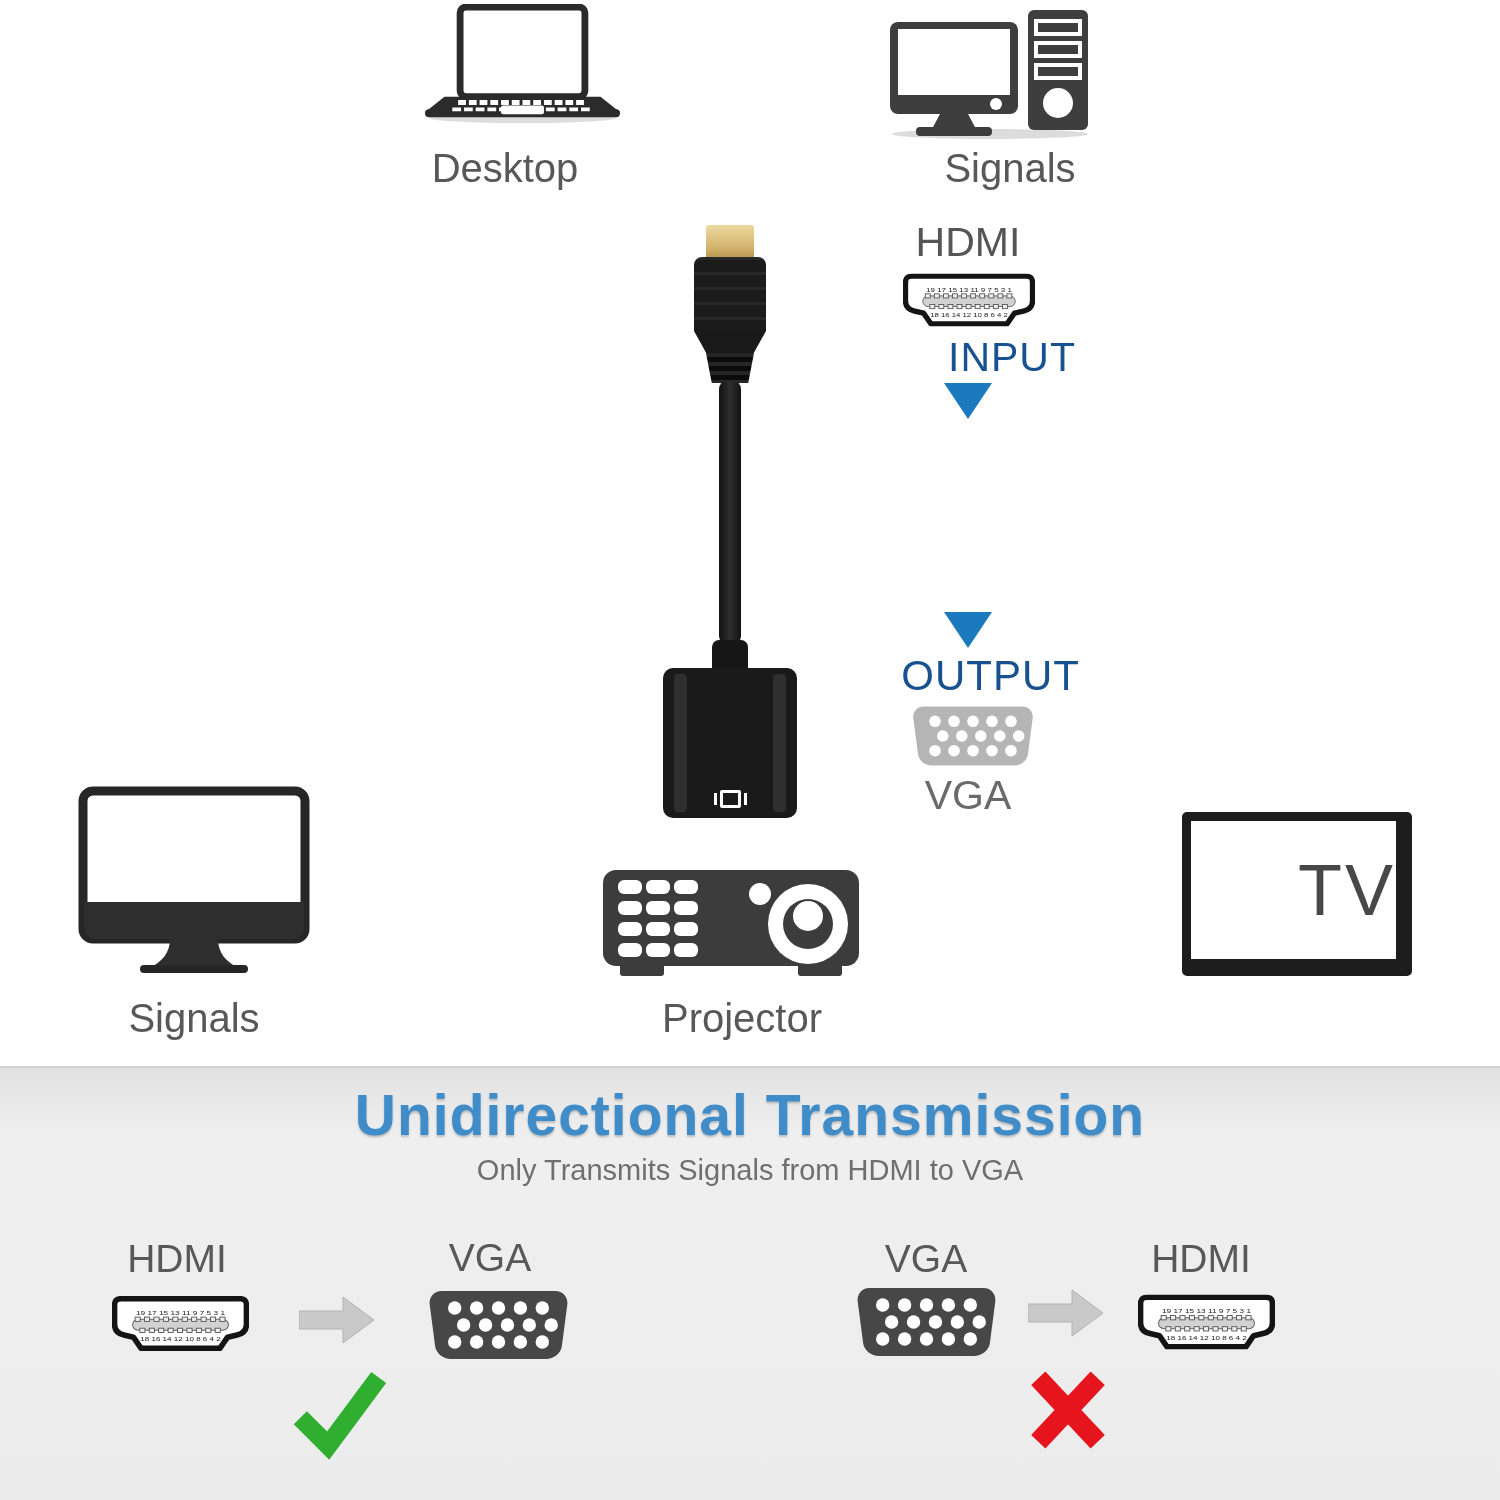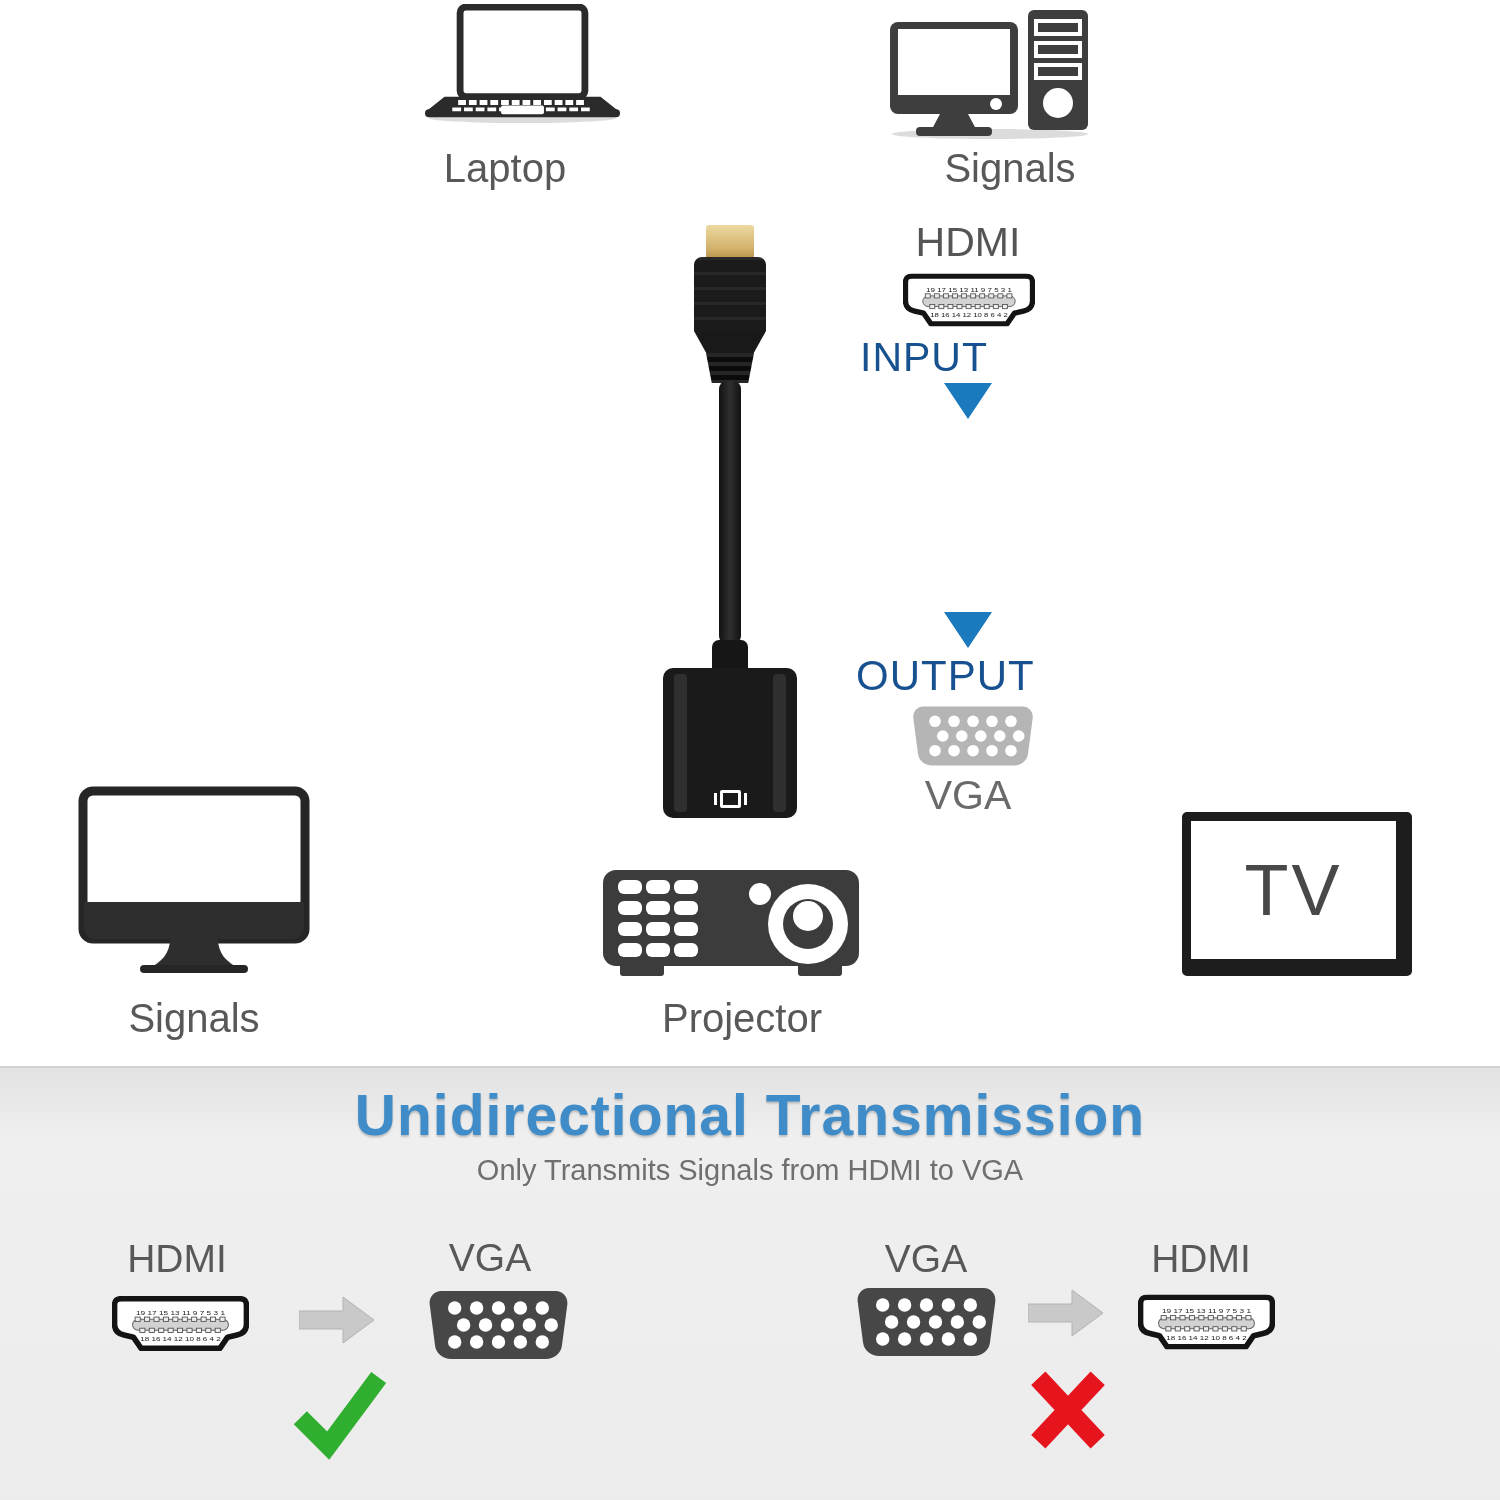--- a/index.html
+++ b/index.html
@@ -28,28 +28,28 @@
   .adapter .body{position:absolute;left:3px;top:444px;width:134px;height:150px;background:#1a1a1a;
     border-radius:10px;}
   .adapter .strip{position:absolute;top:6px;width:13px;height:138px;background:#2f2f2f;border-radius:4px;}
   .adapter .strip.left{left:11px;} .adapter .strip.right{right:11px;}
   .adapter .glyph{position:absolute;left:0;right:0;bottom:10px;display:flex;justify-content:center;
     align-items:center;gap:3px;}
   .adapter .glyph .tick{width:3px;height:12px;background:#fff;}
   .adapter .glyph .box{width:15px;height:12px;border:3px solid #fff;border-radius:2px;}
 
   
-  .io-text{text-align:left;color:var(--io_blue);letter-spacing:1px;}
+  .io-text{text-align:right;color:var(--io_blue);letter-spacing:1px;}
   .tri{width:0;height:0;border-left:24px solid transparent;border-right:24px solid transparent;
        border-top:36px solid var(--triangle_blue);}
 
   
   .tv{left:1182px;top:812px;width:230px;height:164px;background:#fff;box-sizing:border-box;
       border:solid #1d1d1d;border-width:9px 16px 17px 9px;border-radius:5px;
-      display:flex;align-items:center;justify-content:center;}
+      display:flex;align-items:center;justify-content:flex-end;}
   .tv-text{font-size:72px;color:#484848;letter-spacing:3px;}
 
   
   .banner{left:0;top:1066px;width:1500px;height:434px;
     background:linear-gradient(180deg,#e2e2e2 0px,#efefef 70px,#ececec 100%);
     border-top:2px solid #d2d2d2;box-sizing:border-box;}
   .banner-title{position:absolute;left:0;width:100%;top:14px;text-align:center;
     font-size:57px;font-weight:bold;color:var(--title_blue);letter-spacing:1px;
     text-shadow:0 2px 2px rgba(70,70,70,0.28);}
   .banner-subtitle{position:absolute;left:0;width:100%;top:86px;text-align:center;
@@ -122,21 +122,21 @@
 
   <svg class="abs" style="left:425px;top:4px" width="195" height="122" viewBox="0 0 200 125">
     <ellipse cx="100" cy="117" rx="96" ry="5" fill="#dcdcdc"></ellipse>
     <rect x="36" y="3" width="128" height="92" rx="6" fill="#fff" stroke="#2b2b2b" stroke-width="7"></rect>
     <polygon points="20,95 180,95 200,111 0,111" fill="#2b2b2b"></polygon>
     <rect x="0" y="108" width="200" height="8" rx="4" fill="#2b2b2b"></rect>
     <line x1="34" y1="101" x2="166" y2="101" stroke="#fff" stroke-width="5" stroke-dasharray="8 3"></line>
     <line x1="28" y1="108" x2="172" y2="108" stroke="#fff" stroke-width="4" stroke-dasharray="9 3"></line>
     <rect x="78" y="104" width="44" height="9" rx="2" fill="#fff"></rect>
   </svg>
-  <div class="abs label" style="left:405px;top:146px;width:200px">Laptop</div>
+  <div class="abs label" style="left:405px;top:146px;width:200px">Desktop</div>
 
   <svg class="abs" style="left:888px;top:8px" width="205" height="132" viewBox="0 0 205 132">
     <ellipse cx="102" cy="126" rx="98" ry="5" fill="#dcdcdc"></ellipse>
     <rect x="2" y="14" width="128" height="92" rx="8" fill="#3e3e3e"></rect>
     <rect x="10" y="21" width="112" height="66" fill="#fff"></rect>
     <circle cx="108" cy="96" r="6" fill="#fff"></circle>
     <polygon points="52,106 80,106 88,121 44,121" fill="#3e3e3e"></polygon>
     <rect x="28" y="119" width="76" height="9" rx="4" fill="#3e3e3e"></rect>
     <rect x="140" y="2" width="60" height="120" rx="6" fill="#3e3e3e"></rect>
     <g fill="none" stroke="#fff" stroke-width="4">

